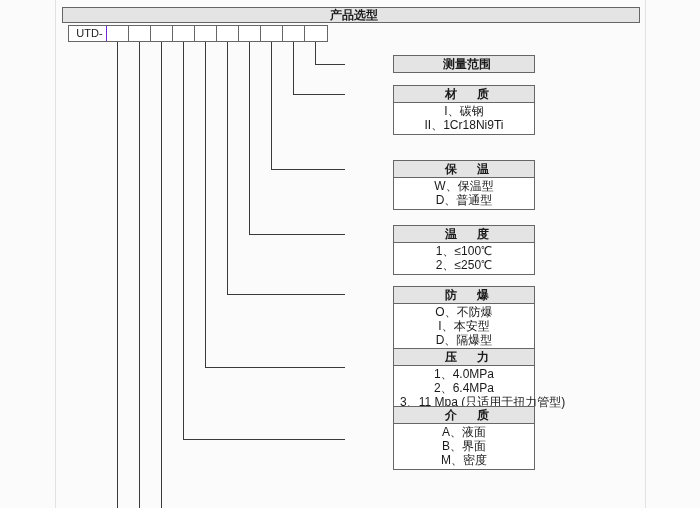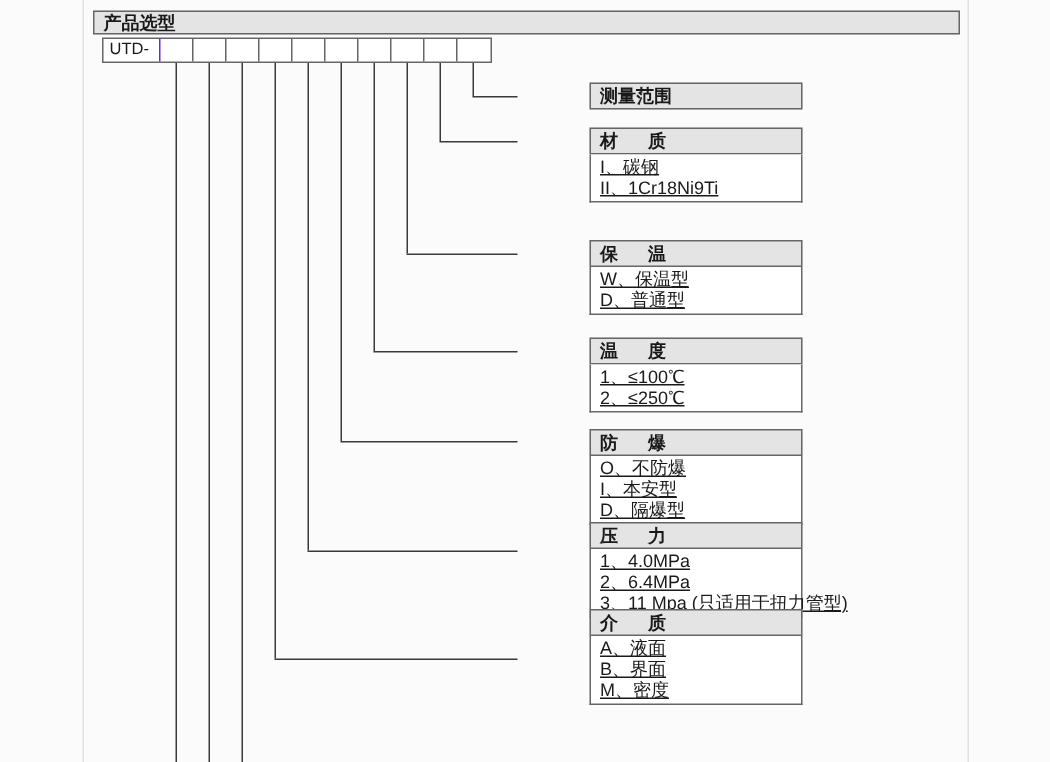--- a/index.html
+++ b/index.html
@@ -1,20 +1,20 @@
 <!DOCTYPE html>
 <html><head>
 <meta charset="utf-8">
 <style>
   * { margin:0; padding:0; box-sizing:border-box; }
   html,body { background:#fbfbfb; }
   .page {
     position:relative; width:700px; height:508px;
     background:#fbfbfb; overflow:hidden;
-    font-family:"Liberation Sans", sans-serif; color:#1a1a1a;
+    font-family:"Liberation Sans", sans-serif; color:#1a1a1a;text-align:center;
   }
   .edge-line { position:absolute; top:0; width:1px; height:508px; background:#e2e2e2; }
   .title-bar {
     position:absolute; left:62px; top:7px; width:578px; height:16px;
     background:#e4e4e4; border:1px solid #666;
     font-size:12px; font-weight:bold; line-height:14px; padding-left:6px;
     white-space:pre;
   }
   .model-row {
     position:absolute; left:68px; top:25px; height:17px;
@@ -28,21 +28,20 @@
   .model-cell:last-child { border-right:none; }
   .cat { position:absolute; left:345px; width:190px;padding-left:48px; }
   .cat-header {
     height:18px; line-height:16px; background:#e4e4e4;
     border:1px solid #666; font-weight:bold; font-size:12px;
     padding-left:6px; white-space:pre;
   }
   .cat-items {
     border:1px solid #666; border-top:none; background:#fff;
     padding:1px 0 2px;
-    text-decoration:underline;
   }
   .cat-item {
     font-size:12px; line-height:14px; padding:0 6px; white-space:pre;
   }
   .vline, .hline { position:absolute; background:#3a3a3a; }
   .vline { width:1px; }
   .hline { height:1px; }
 </style>
 </head>
 <body>

